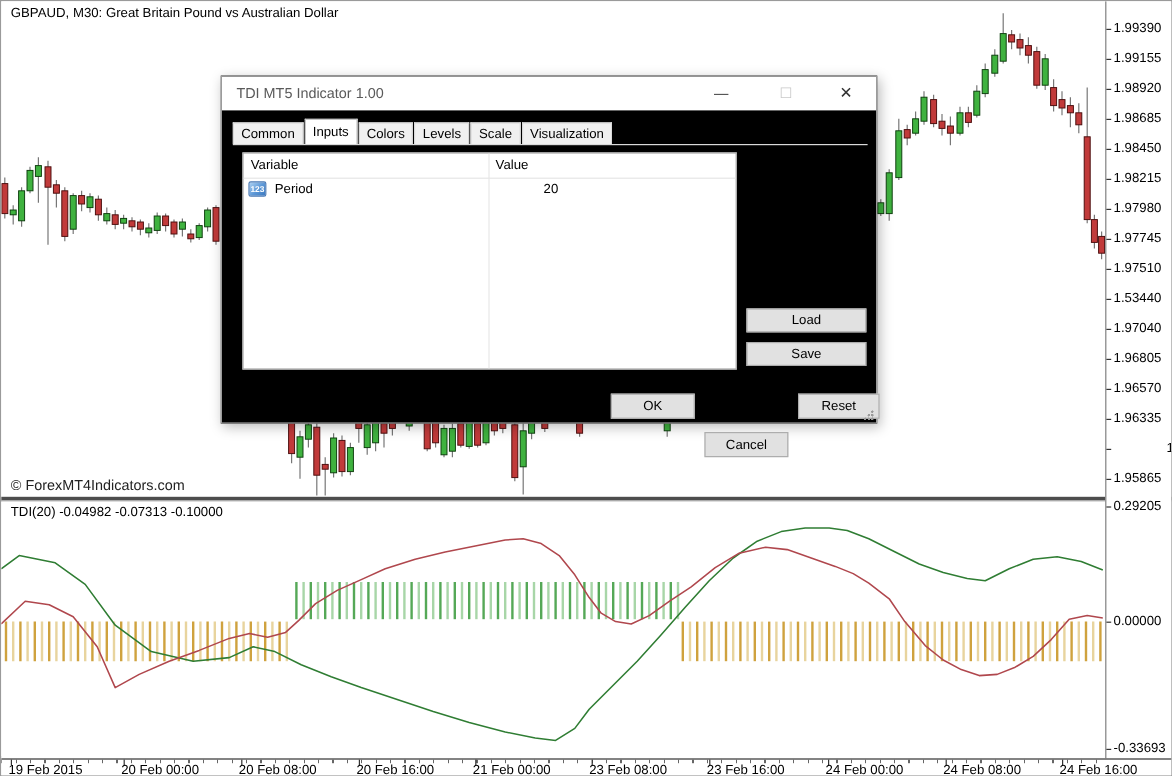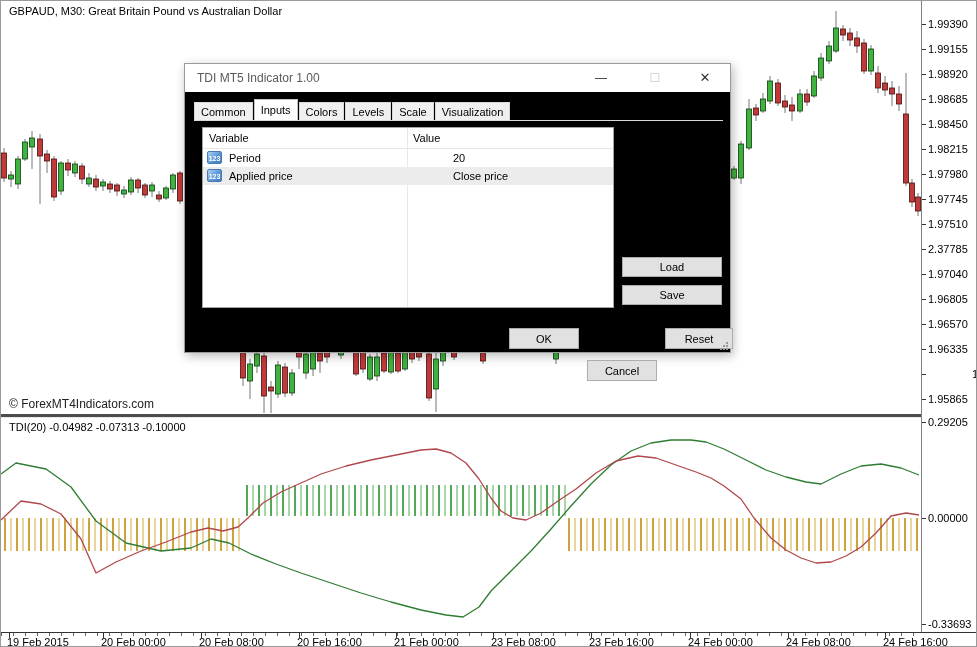--- a/index.html
+++ b/index.html
@@ -421,21 +421,21 @@
       <div class="axis-price" style="top: 117px;">1.98450</div>
       <div class="axis-dash" style="top: 148px;"></div>
       <div class="axis-price" style="top: 142px;">1.98215</div>
       <div class="axis-dash" style="top: 173px;"></div>
       <div class="axis-price" style="top: 167px;">1.97980</div>
       <div class="axis-dash" style="top: 198px;"></div>
       <div class="axis-price" style="top: 192px;">1.97745</div>
       <div class="axis-dash" style="top: 223px;"></div>
       <div class="axis-price" style="top: 217px;">1.97510</div>
       <div class="axis-dash" style="top: 248px;"></div>
-      <div class="axis-price" style="top: 242px;">2.37785</div>
+      <div class="axis-price" style="top: 242px;">1.53440</div>
       <div class="axis-dash" style="top: 273px;"></div>
       <div class="axis-price" style="top: 267px;">1.97040</div>
       <div class="axis-dash" style="top: 298px;"></div>
       <div class="axis-price" style="top: 292px;">1.96805</div>
       <div class="axis-dash" style="top: 323px;"></div>
       <div class="axis-price" style="top: 317px;">1.96570</div>
       <div class="axis-dash" style="top: 348px;"></div>
       <div class="axis-price" style="top: 342px;">1.96335</div>
       <div class="axis-dash" style="top: 373px;"></div>
       <div class="axis-price" style="top: 367px; margin-left: 44px;">1.96100</div>
@@ -486,25 +486,20 @@
       <div class="tbl-header">
         <span class="h1">Variable</span>
         <span class="h2">Value</span>
       </div>
       <div id="tbl-rows">
           <div class="tbl-row">
             <span class="row-icon">123</span>
             <span class="row-name">Period</span>
             <span class="row-value">20</span>
           </div>
-          <div class="tbl-row selected">
-            <span class="row-icon">123</span>
-            <span class="row-name">Applied price</span>
-            <span class="row-value">Close price</span>
-          </div>
         </div>
     </div>
     <button class="btn" id="btn-load">Load</button>
     <button class="btn" id="btn-save">Save</button>
     <button class="btn" id="btn-ok">OK</button>
     <button class="btn" id="btn-cancel">Cancel</button>
     <button class="btn" id="btn-reset">Reset</button>
     <div id="resize-grip"></div>
   </div>
 

